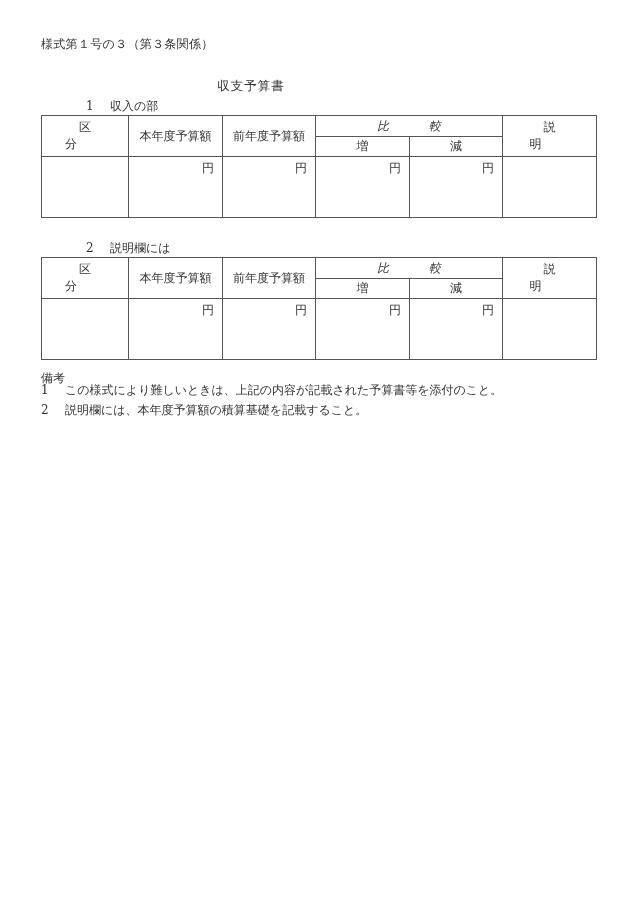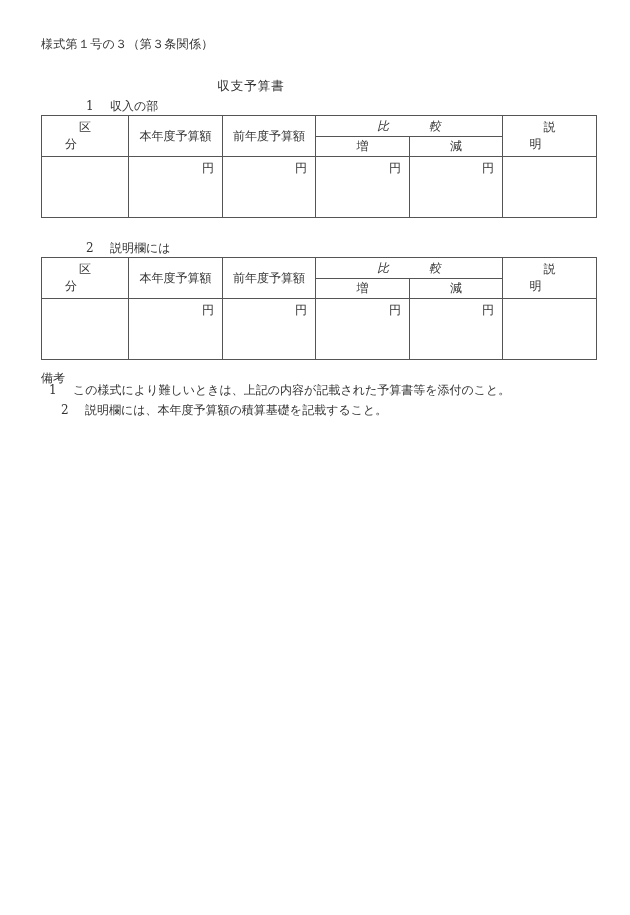--- a/index.html
+++ b/index.html
@@ -43,21 +43,21 @@
       vertical-align: top;
       padding: 3px 8px 0 0;
     }
     table.budget tr.h1 td { height: 20px; }
     table.budget tr.h2 td { height: 19px; }
     table.budget tr.body td { height: 57px; }
     .spaced-2 { letter-spacing: 28px; padding-left: 28px; }
     .spaced-compare { letter-spacing: 40px; padding-left: 40px; font-style: italic; }
 
     .notes-heading { left: 41px; top: 362px; font-size: 12px; margin-top: 8px; }
-    .note { left: 49px; font-size: 12px; }
+    .note { left: 41px; font-size: 12px; }
     .note .num { display: inline-block; width: 24px; }
   </style>
 </head>
 <body>
 
 <div class="abs form-id">様式第１号の３（第３条関係）</div>
 
 <div class="abs doc-title">収支予算書</div>
 
 <div class="abs section-heading" style="top:98px;">
@@ -131,15 +131,15 @@
   </tr>
 </tbody>
   </table>
 
 <div class="abs notes-heading">備考</div>
 
 <div class="abs note" style="top:382px;">
   <span class="num">1</span><span>この様式により難しいときは、上記の内容が記載された予算書等を添付のこと。</span>
 </div>
 
-<div class="abs note" style="top:402px;margin-left:12px;">
+<div class="abs note" style="top:402px;">
   <span class="num">2</span><span>説明欄には、本年度予算額の積算基礎を記載すること。</span>
 </div>
 
 </body></html>

